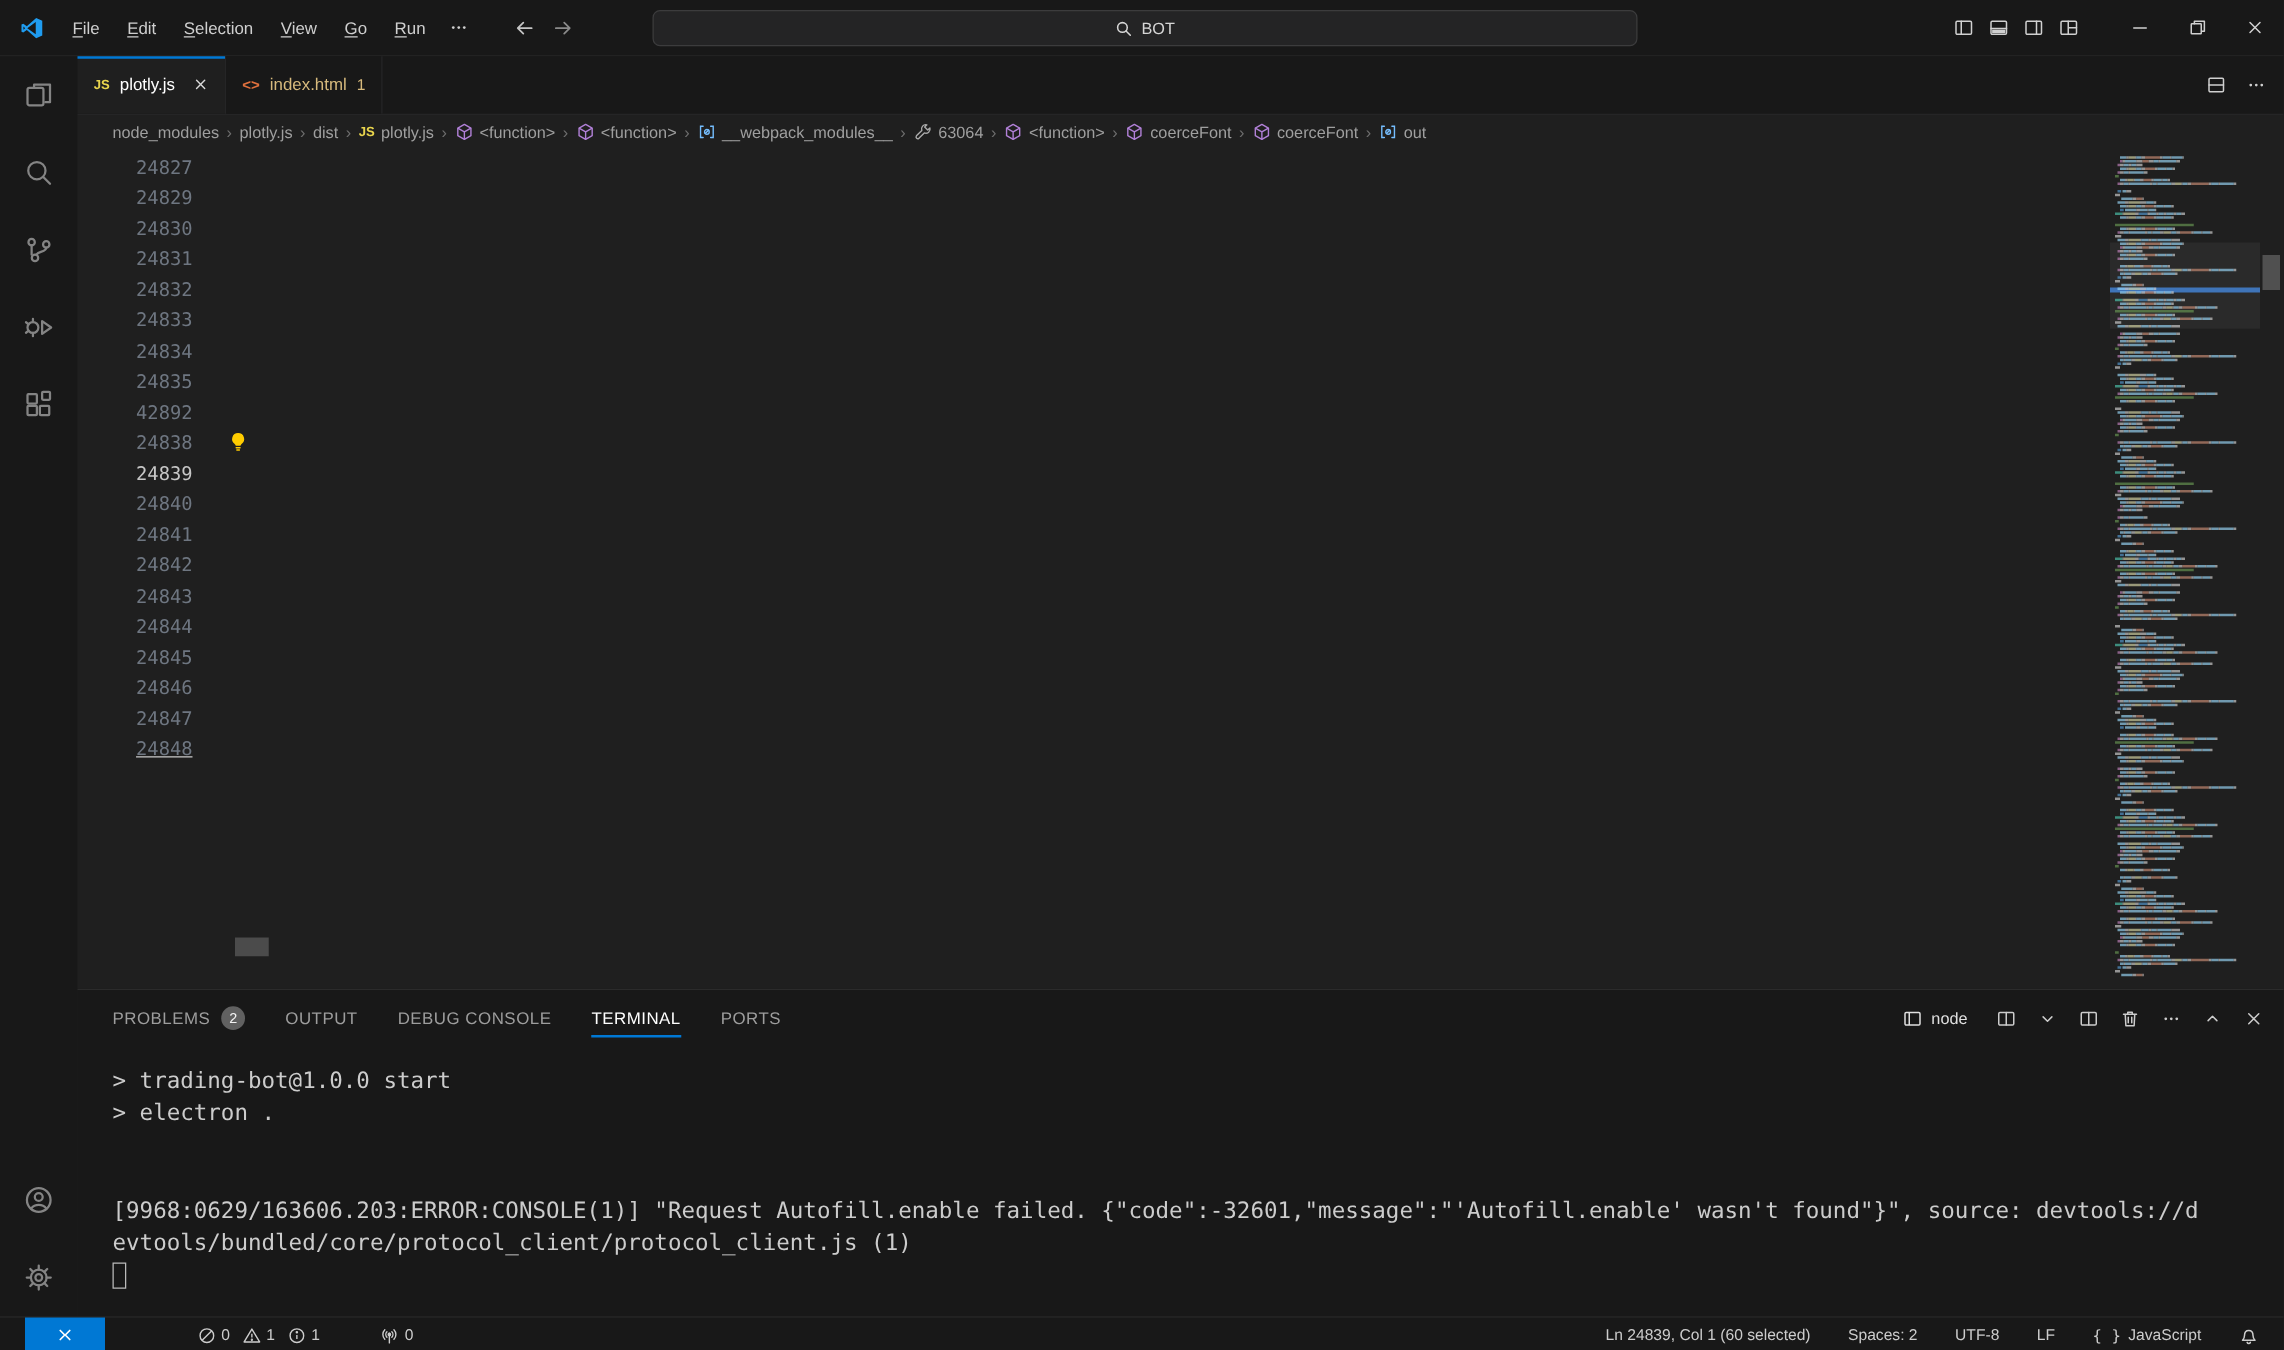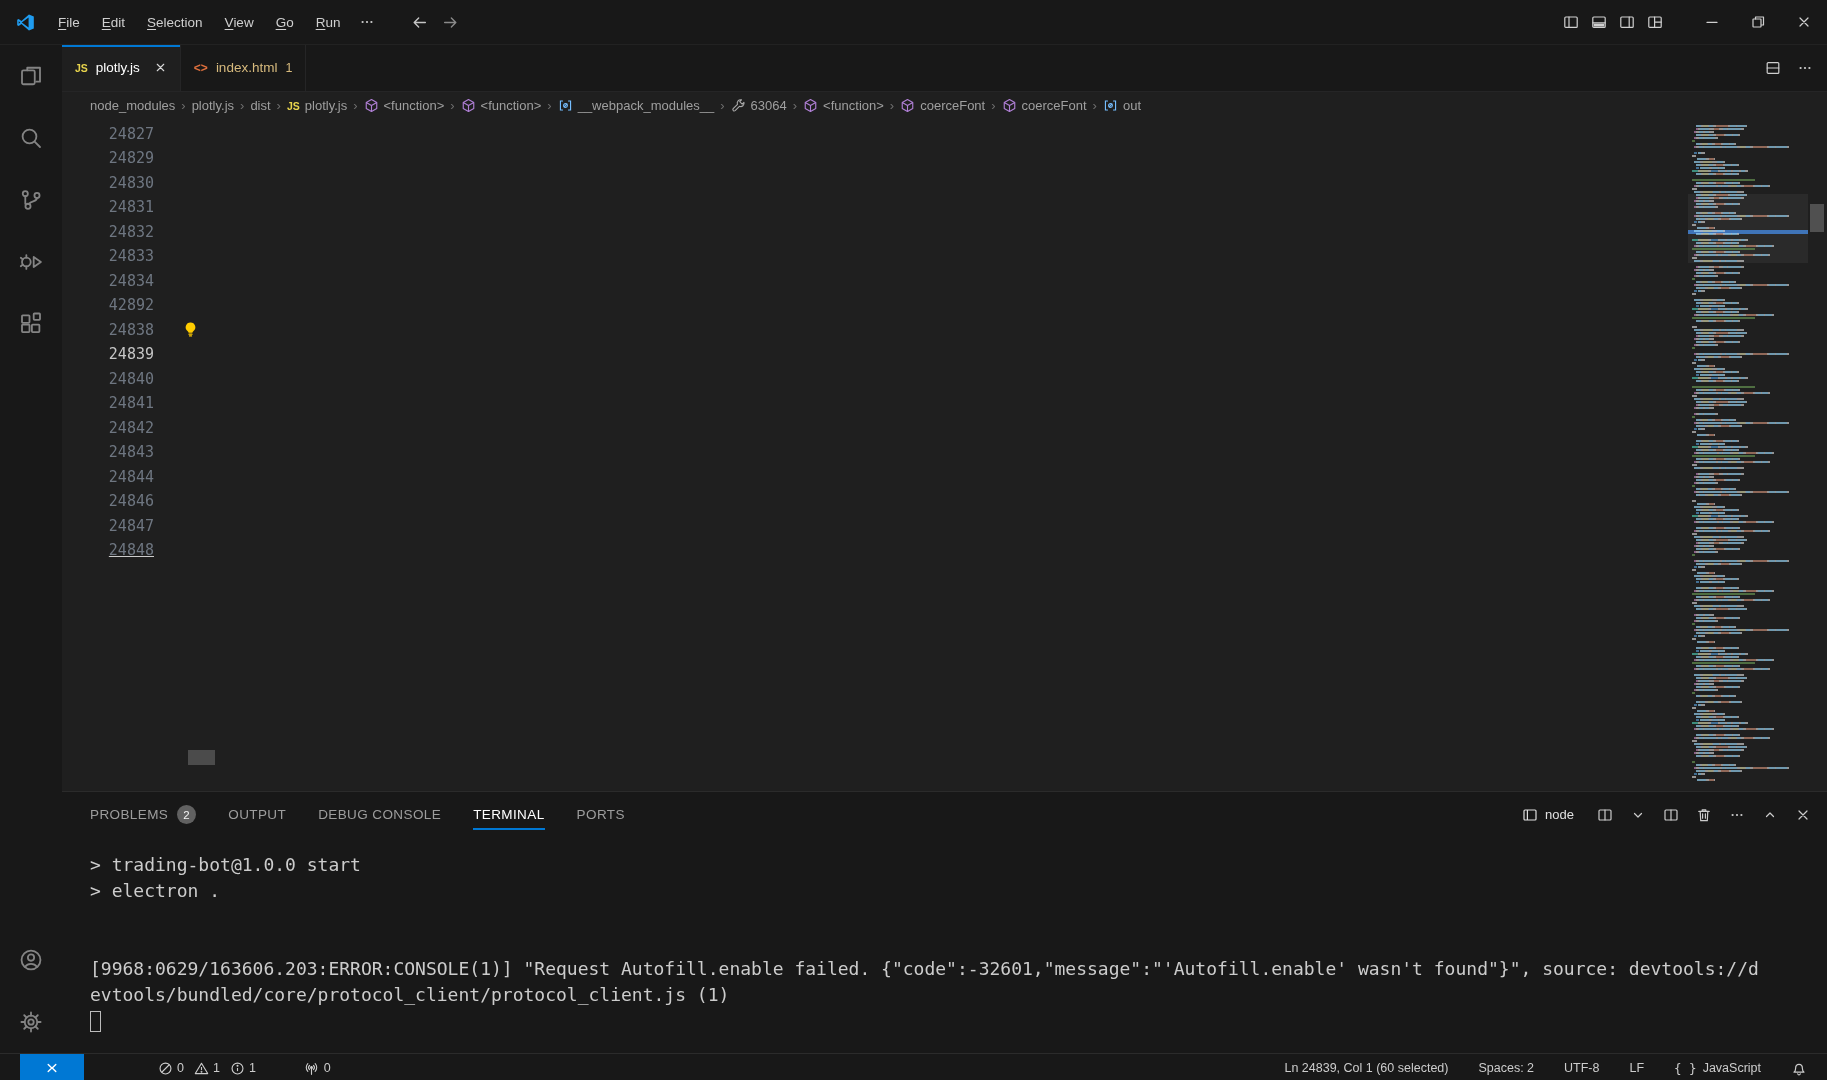--- a/index.html
+++ b/index.html
@@ -109,20 +109,29 @@
     <span class="ic">
         <svg width="17" height="17" viewBox="0 0 16 16" fill="none" stroke="currentColor" stroke-width="1.3" stroke-linecap="round" stroke-linejoin="round">
           <path d="M13.5 8H3.5M7.2 3.8 3 8l4.2 4.2"></path>
         </svg>
       </span>
     <span class="ic fwd">
         <svg width="17" height="17" viewBox="0 0 16 16" fill="none" stroke="currentColor" stroke-width="1.3" stroke-linecap="round" stroke-linejoin="round">
           <path d="M2.5 8h10M8.8 3.8 13 8l-4.2 4.2"></path>
         </svg>
       </span>
+  </div>
+  <div class="cmdcenter">
+    <span class="ic">
+        <svg width="14" height="14" viewBox="0 0 16 16" fill="none" stroke="currentColor" stroke-width="1.4" stroke-linecap="round">
+          <circle cx="6.8" cy="6.8" r="4.4"></circle>
+          <path d="M10.1 10.1 14 14"></path>
+        </svg>
+      </span>
+    <span>BOT</span>
   </div>
   <div class="tb-right">
     <div class="layouticons" id="layouticons">
         <span class="ic">
           <svg width="16" height="16" viewBox="0 0 16 16" fill="none" stroke="currentColor" stroke-width="1.2" stroke-linecap="round" stroke-linejoin="round">
             <rect x="1.8" y="3" width="12.4" height="10.4" rx="1"></rect>
             <path d="M6 3v10.4"></path>
           </svg>
         </span>
         <span class="ic">
@@ -375,32 +384,34 @@
 
     <div class="editor">
       <div class="lines" id="lines">
           <div class="cl" style="position: relative;"><div class="ln">24827</div></div>
           <div class="cl" style="position: relative;"><div class="ln">24829</div></div>
           <div class="cl" style="position: relative;"><div class="ln">24830</div></div>
           <div class="cl" style="position: relative;"><div class="ln">24831</div></div>
           <div class="cl" style="position: relative;"><div class="ln">24832</div></div>
           <div class="cl" style="position: relative;"><div class="ln">24833</div></div>
           <div class="cl" style="position: relative;"><div class="ln">24834</div></div>
+          <div class="cl" style="position: relative;"><div class="ln">24835</div></div>
           <div class="cl" style="position: relative;"><div class="ln">42892</div></div>
           <div class="cl" style="position: relative;"><div class="ln">24838</div><span class="ic bulb"><svg width="17" height="17" viewBox="0 0 16 16" fill="#FFCC00">
                 <path d="M8 1.4a4.5 4.5 0 0 1 2.6 8.2c-.5.4-.8.9-.8 1.4H6.2c0-.5-.3-1-.8-1.4A4.5 4.5 0 0 1 8 1.4z"></path>
                 <rect x="6" y="11.8" width="4" height="1.2" rx="0.6"></rect>
                 <rect x="6.5" y="13.5" width="3" height="1.1" rx="0.55"></rect>
               </svg></span></div>
           <div class="cl cur" style="position: relative;"><div class="ln">24839</div></div>
           <div class="cl" style="position: relative;"><div class="ln">24840</div></div>
           <div class="cl" style="position: relative;"><div class="ln">24841</div></div>
           <div class="cl" style="position: relative;"><div class="ln">24842</div></div>
           <div class="cl" style="position: relative;"><div class="ln">24843</div></div>
           <div class="cl" style="position: relative;"><div class="ln">24844</div></div>
+          <div class="cl" style="position: relative;"><div class="ln">24845</div></div>
           <div class="cl" style="position: relative;"><div class="ln">24846</div></div>
           <div class="cl" style="position: relative;"><div class="ln">24847</div></div>
           <div class="cl" style="position: relative; text-decoration: underline;"><div class="ln">24848</div></div>
         </div>
       <div class="minimap" id="minimap">
         <div class="mm-viewport"></div>
         <div class="mm-sel"></div>
       <div class="mm-row"></div>
           <div class="mm-row">
             <i style="width: 4px; background: transparent;"></i>

